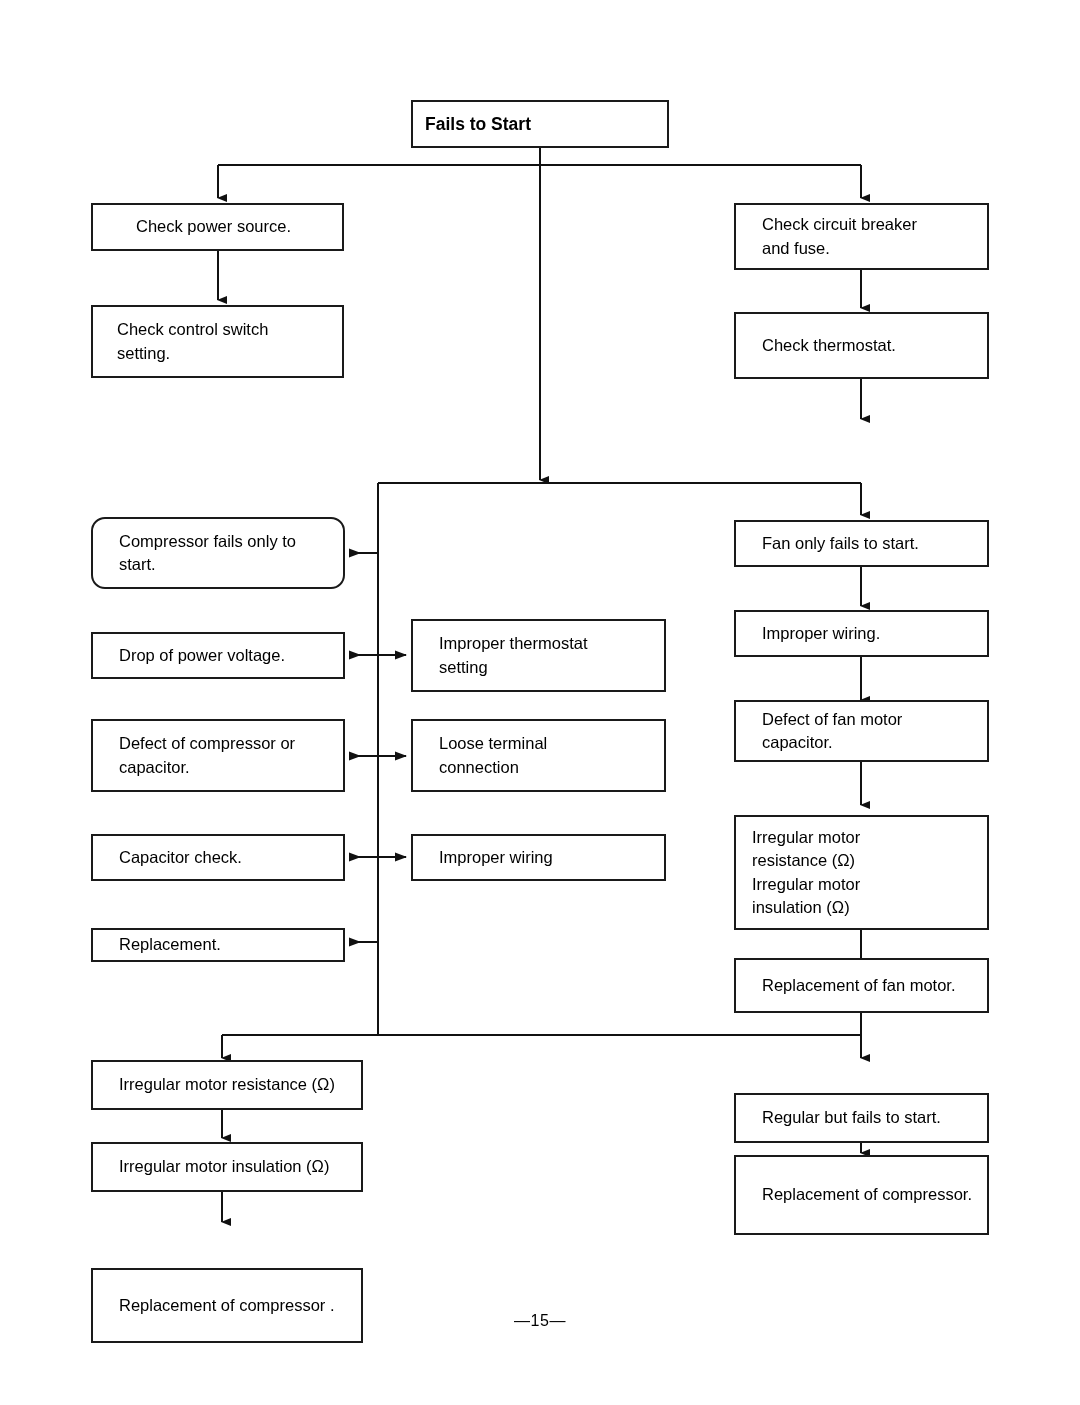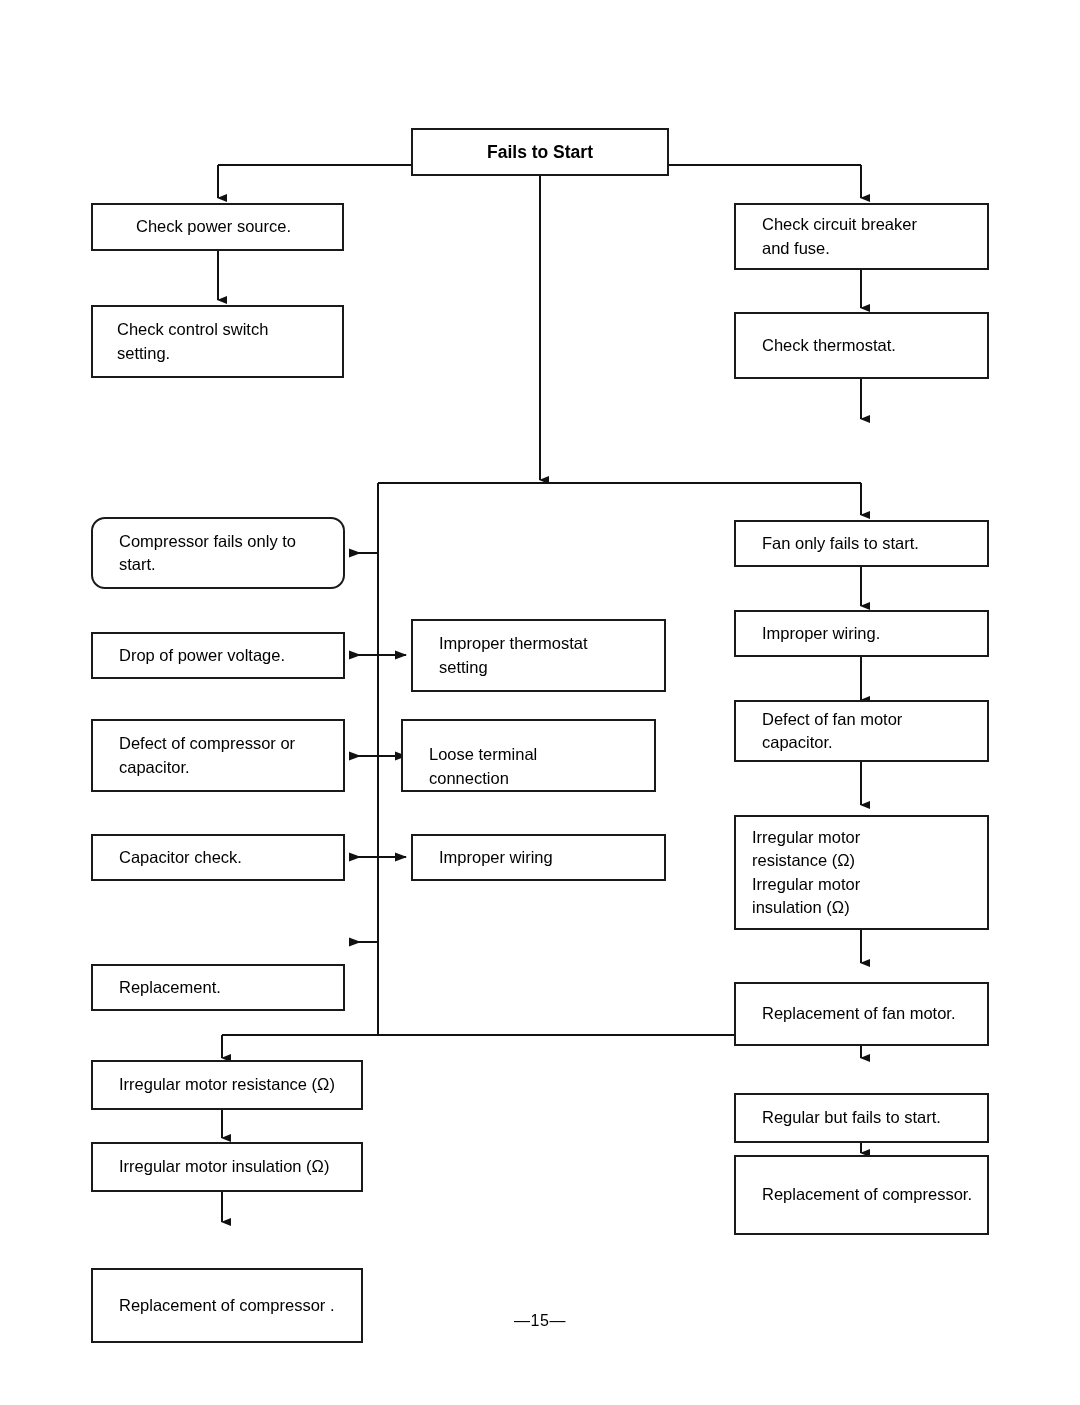--- a/index.html
+++ b/index.html
@@ -35,25 +35,24 @@
     display: flex;
     align-items: center;
     font-size: 16.5px;
     line-height: 1.42;
     color: #000000;
     padding: 0 0 0 24px;
     white-space: pre-line;
     z-index: 2;
   }
   .node.center-title {
-    justify-content: center;
-    padding: 0;
+    justify-content: flex-start;
+    padding: 12px;
     font-weight: bold;
     font-size: 17.5px;
-    margin-top: 28px;
   }
   .node.pad-left-26 { padding-left: 26px; }
   .node-text {
     display: block;
   }
   #page-number {
     position: absolute;
     left: 0;
     top: 1312px;
     width: 1080px;
@@ -157,29 +156,29 @@
   <div class="node pad-left-26" style="left:91px; top:632px; width:254px; height:47px;">
     <span class="node-text">Drop of power voltage.</span>
   </div>
   <div class="node pad-left-26" style="left:91px; top:719px; width:254px; height:73px;">
     <span class="node-text">Defect of compressor or
 capacitor.</span>
   </div>
   <div class="node pad-left-26" style="left:91px; top:834px; width:254px; height:47px;">
     <span class="node-text">Capacitor check.</span>
   </div>
-  <div class="node pad-left-26" style="left:91px; top:964px; width:254px; height:47px;">
+  <div class="node pad-left-26" style="left:91px; top:928px; width:254px; height:34px;">
     <span class="node-text">Replacement.</span>
   </div>
 
   <div class="node pad-left-26" style="left:411px; top:619px; width:255px; height:73px;">
     <span class="node-text">Improper thermostat
 setting</span>
   </div>
-  <div class="node pad-left-26" style="left:401px; top:719px; width:255px; height:73px;align-items:flex-end;">
+  <div class="node pad-left-26" style="left:411px; top:719px; width:255px; height:73px;">
     <span class="node-text">Loose terminal
 connection</span>
   </div>
   <div class="node pad-left-26" style="left:411px; top:834px; width:255px; height:47px;">
     <span class="node-text">Improper wiring</span>
   </div>
 
   <div class="node pad-left-26" style="left:734px; top:520px; width:255px; height:47px;">
     <span class="node-text">Fan only fails to start.</span>
   </div>
@@ -189,21 +188,21 @@
   <div class="node pad-left-26" style="left:734px; top:700px; width:255px; height:62px;">
     <span class="node-text">Defect of fan motor
 capacitor.</span>
   </div>
   <div class="node pad-left-26" style="left:734px; top:815px; width:255px; height:115px;padding-left:16px;">
     <span class="node-text">Irregular motor
 resistance (Ω)
 Irregular motor
 insulation (Ω)</span>
   </div>
-  <div class="node pad-left-26" style="left:734px; top:982px; width:255px; height:64px;">
+  <div class="node pad-left-26" style="left:734px; top:958px; width:255px; height:55px;">
     <span class="node-text">Replacement of fan motor.</span>
   </div>
 
   <div class="node pad-left-26" style="left:91px; top:1060px; width:272px; height:50px;">
     <span class="node-text">Irregular motor resistance (Ω)</span>
   </div>
   <div class="node pad-left-26" style="left:91px; top:1142px; width:272px; height:50px;">
     <span class="node-text">Irregular motor insulation (Ω)</span>
   </div>
   <div class="node pad-left-26" style="left:91px; top:1224px; width:272px; height:75px;margin-top:44px;">

